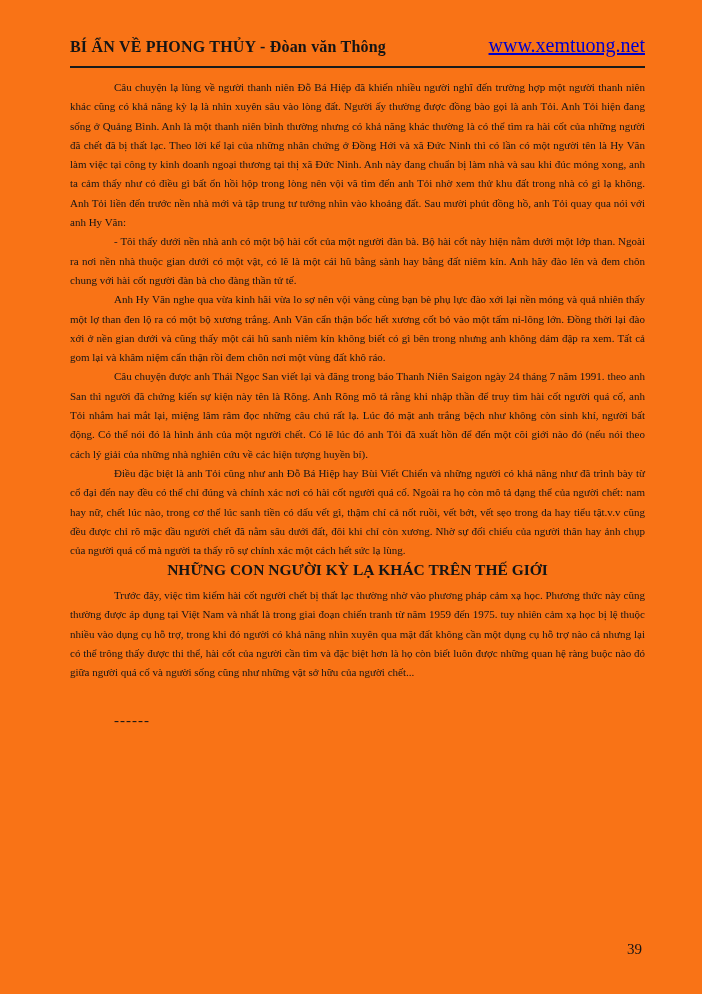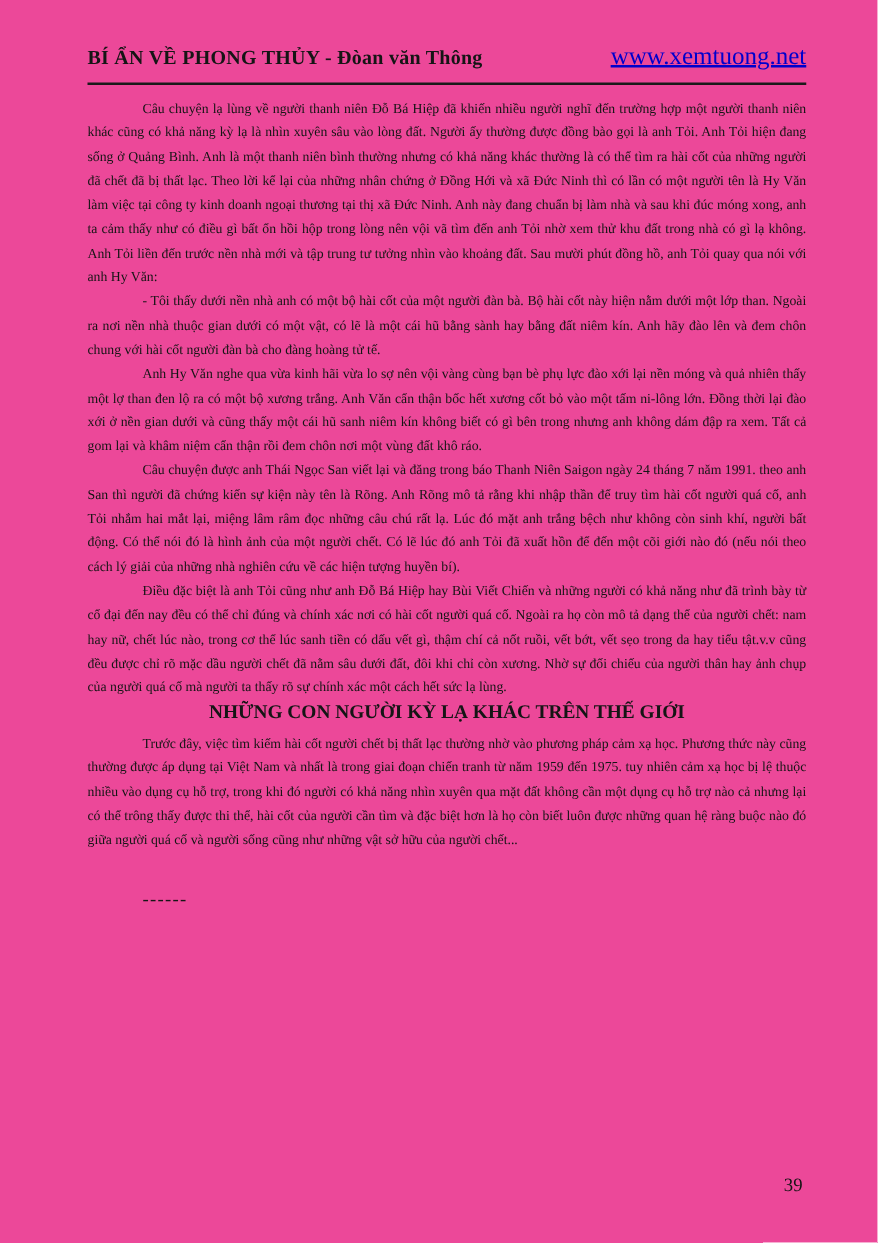--- a/index.html
+++ b/index.html
@@ -5,21 +5,21 @@
   * { margin: 0; padding: 0; box-sizing: border-box; }
   html, body { background: #ffffff; }
   body {
     font-family: "Liberation Serif", "DejaVu Serif", serif;
     color: #151515;
   }
   .page {
     position: relative;
     width: 702px;
     height: 994px;
-    background: #ec4899;
+    background: #f97316;
     overflow: hidden;
   }
   .content {
     padding: 34px 57px 0 70px; 
   }
   .page-header {
     display: flex;
     justify-content: space-between;
     align-items: baseline;
   }
@@ -76,21 +76,21 @@
 
     <div class="page-header">
       <span class="book-title">BÍ ẨN VỀ PHONG THỦY  - Đòan văn Thông</span>
       <span class="site-link">www.xemtuong.net</span>
     </div>
 
     <hr class="header-rule">
 
     <div class="body-text">
       <p>Câu chuyện lạ lùng về người thanh niên Đỗ Bá Hiệp đã khiến nhiều người nghĩ đến trường hợp một người thanh niên khác cũng có khả năng kỳ lạ là nhìn xuyên sâu vào lòng đất. Người ấy thường được đồng bào gọi là anh Tỏi.  Anh Tỏi hiện đang sống ở Quảng Bình. Anh là một thanh niên bình thường nhưng có khả năng khác thường là có thể tìm ra hài cốt của những người đã chết đã bị thất lạc. Theo lời kể lại của những nhân chứng ở Đồng Hới và xã Đức Ninh thì có lần có một người tên là Hy Văn làm việc tại công ty kinh doanh ngoại thương tại thị xã Đức Ninh. Anh này đang chuẩn bị làm nhà và sau khi đúc móng xong, anh ta cảm thấy như có điều gì bất ổn hồi hộp trong lòng nên vội vã tìm đến anh Tỏi nhờ xem thử khu đất trong nhà có gì lạ không. Anh Tỏi liền đến trước nền nhà mới và tập trung tư tưởng nhìn vào khoảng đất. Sau mười phút đồng hồ, anh Tỏi quay qua nói với anh Hy Văn:</p>
-      <p>- Tôi thấy dưới nền nhà anh có một bộ hài cốt của một người đàn bà. Bộ hài cốt này hiện nằm dưới một lớp than. Ngoài ra nơi nền nhà thuộc gian dưới có một vật, có lẽ là một cái hũ bằng sành hay bằng đất niêm kín. Anh hãy đào lên và đem chôn chung với hài cốt người đàn bà cho đàng hoàng tử tế.</p>
+      <p>- Tôi thấy dưới nền nhà anh có một bộ hài cốt của một người đàn bà. Bộ hài cốt này hiện nằm dưới một lớp than. Ngoài ra nơi nền nhà thuộc gian dưới có một vật, có lẽ là một cái hũ bằng sành hay bằng đất niêm kín. Anh hãy đào lên và đem chôn chung với hài cốt người đàn bà cho đàng thần tử tế.</p>
       <p>Anh Hy Văn nghe qua vừa kinh hãi vừa lo sợ nên vội vàng cùng bạn bè phụ lực đào xới lại nền móng và quả nhiên thấy một lợ than đen lộ ra có một bộ xương trắng. Anh Văn cẩn thận bốc hết xương cốt bỏ vào một tấm ni-lông lớn. Đồng thời lại đào xới ở nền gian dưới và cũng thấy một cái hũ sanh niêm kín không biết có gì bên trong nhưng anh không dám đập ra xem. Tất cả gom lại và khâm niệm cẩn thận rồi đem chôn nơi một vùng đất khô ráo.</p>
       <p>Câu chuyện được anh Thái Ngọc San viết lại và đăng trong báo Thanh Niên Saigon ngày 24 tháng 7 năm 1991. theo anh San thì người đã chứng kiến sự kiện này tên là Rõng. Anh Rõng mô tả rằng khi nhập thần để truy tìm hài cốt người quá cố, anh Tỏi nhắm hai mắt lại, miệng lâm râm đọc những câu chú rất lạ. Lúc đó mặt anh trắng bệch như không còn sinh khí, người bất động. Có thể nói đó là hình ảnh của một người chết. Có lẽ lúc đó anh Tỏi đã xuất hồn để đến một cõi giới nào đó (nếu nói theo cách lý giải của những nhà nghiên cứu về các hiện tượng huyền bí).</p>
       <p>Điều đặc biệt là anh Tỏi cũng như anh Đỗ Bá Hiệp hay Bùi Viết Chiến và những người có khả năng như đã trình bày từ cổ đại đến nay đều có thể chỉ đúng và chính xác nơi có hài cốt người quá cố. Ngoài ra họ còn mô tả dạng thể của người chết: nam hay nữ, chết lúc nào, trong cơ thể lúc sanh tiền có dấu vết gì, thậm chí cả nốt ruồi, vết bớt, vết sẹo trong da hay tiểu tật.v.v cũng đều được chỉ rõ mặc dầu người chết đã nằm sâu dưới đất, đôi khi chỉ còn xương. Nhờ sự đối chiếu của người thân hay ảnh chụp của người quá cố mà người ta thấy rõ sự chính xác một cách hết sức lạ lùng.</p>
 
       <div class="section-heading">
         <div>NHỮNG CON NGƯỜI KỲ LẠ KHÁC TRÊN THẾ GIỚI</div>
       </div>
 
       <p>Trước đây, việc tìm kiếm hài cốt người chết bị thất lạc thường nhờ vào phương pháp cảm xạ học. Phương thức này cũng thường được áp dụng tại Việt Nam và nhất là trong giai đoạn chiến tranh từ năm 1959 đến 1975. tuy nhiên cảm xạ học bị lệ thuộc nhiều vào dụng cụ hỗ trợ, trong khi đó người có khả năng nhìn xuyên qua mặt đất không cần một dụng cụ hỗ trợ nào cả nhưng lại có thể trông thấy được thi thể, hài cốt của người cần tìm và đặc biệt hơn là họ còn biết luôn được những quan hệ ràng buộc nào đó giữa người quá cố và người sống cũng như những vật sở hữu của người chết...</p>
 

